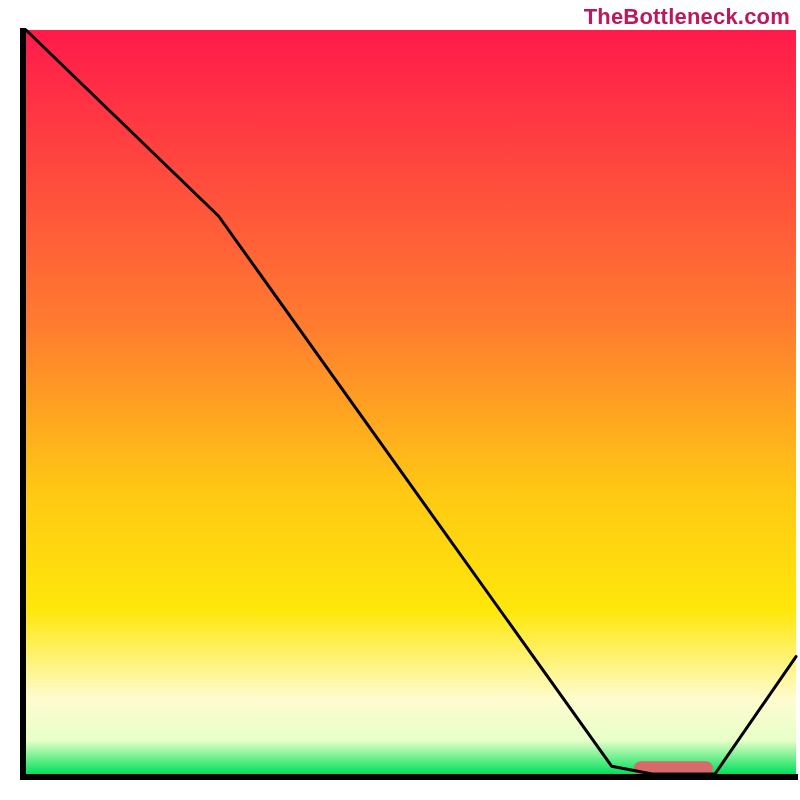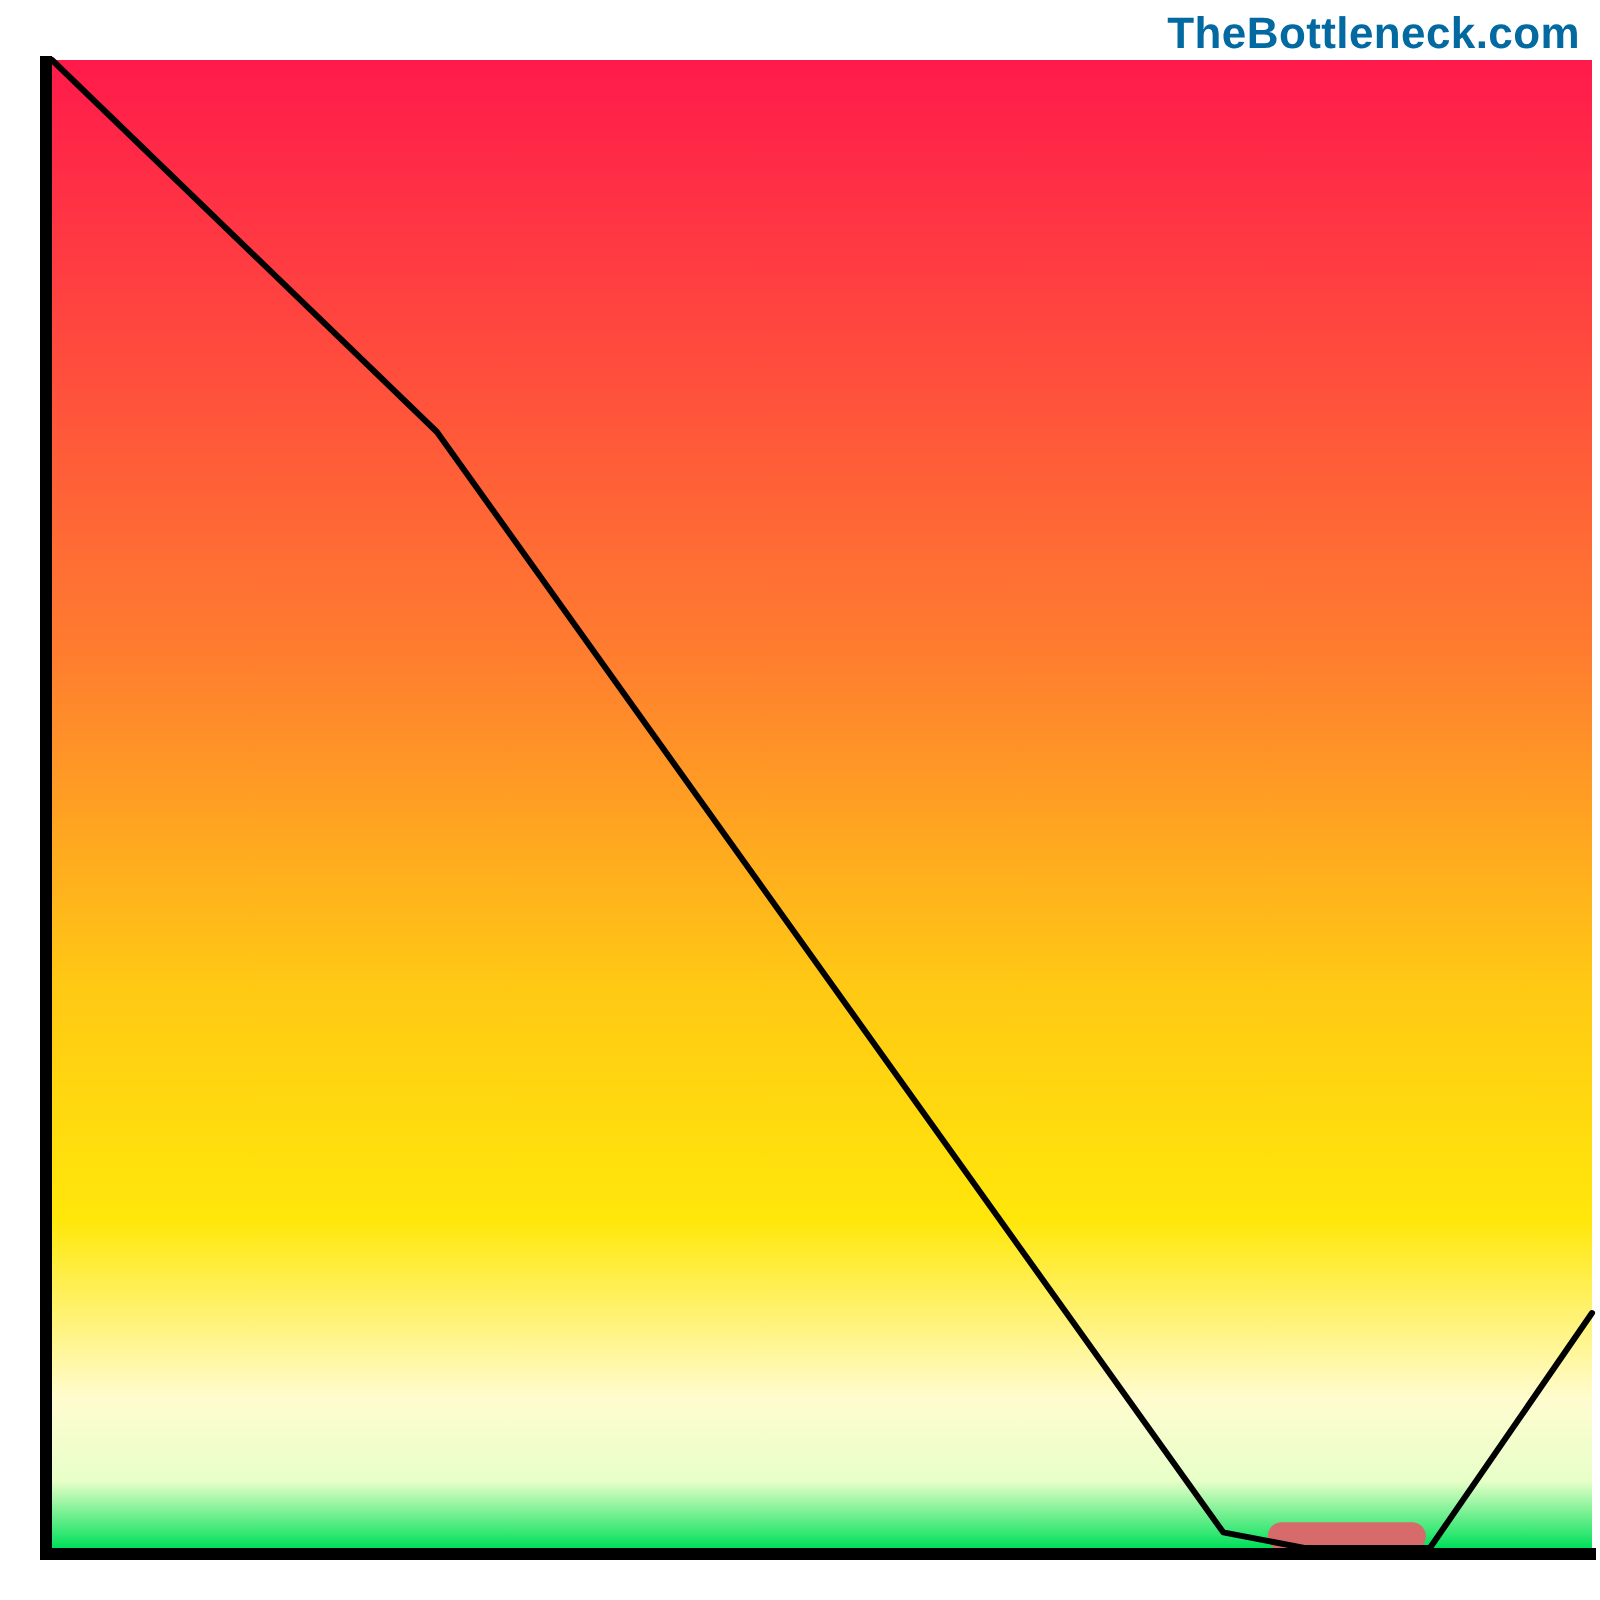--- a/index.html
+++ b/index.html
@@ -15,21 +15,21 @@
     width: 800px;
     height: 800px;
   }
   .watermark {
     position: absolute;
     top: 4px;
     right: 10px;
     font-family: Arial, Helvetica, sans-serif;
     font-size: 22px;
     font-weight: 600;
-    color: #0369a1;
+    color: #be185d;
     letter-spacing: 0.2px;
   }
   svg {
     display: block;
   }
 </style>
 </head>
 <body>
 
 <div class="chart-container">

